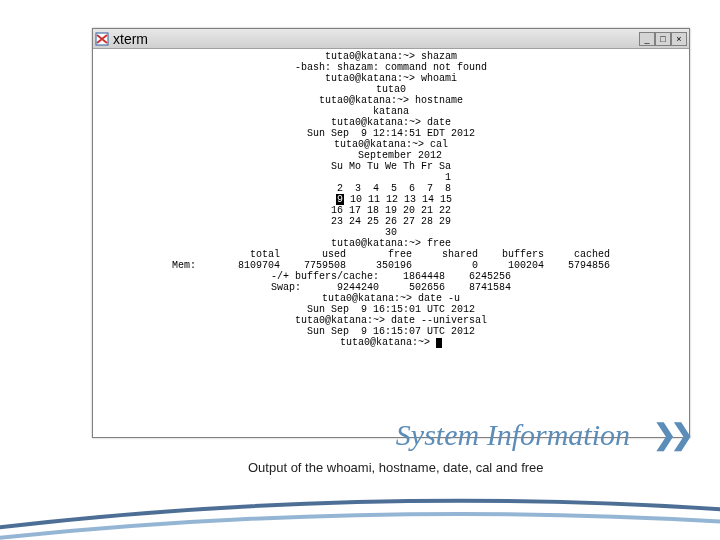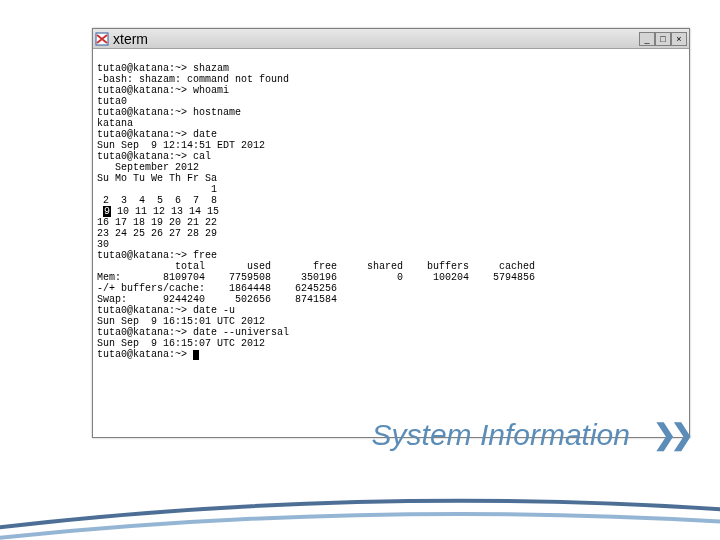--- a/index.html
+++ b/index.html
@@ -61,42 +61,43 @@
     text-align: center;
     font-family: Arial;
     cursor: pointer;
   }
   .terminal-body {
     background: #fff;
     color: #000;
     font-family: "Courier New", monospace;
     font-size: 10px;
     line-height: 11px;
-    padding: 14px 4px;
+    padding: 2px 4px;
     white-space: pre;
     height: calc(100% - 20px);
     overflow: hidden;
+    text-align: center;
   }
   .inv {
     background: #000;
     color: #fff;
     padding: 0 1px;
   }
   .cursor {
     background: #000;
     display: inline-block;
     width: 6px;
     height: 10px;
     vertical-align: text-bottom;
   }
   .slide-title {
     position: absolute;
     right: 90px;
     top: 418px;
-    font-family: Liberation Sans, sans-serif;
+    font-family: Liberation Serif, serif;
     font-size: 30px;
     font-style: italic;
     color: #5b8db8;
     font-weight: 400;
   }
   .slide-chevrons {
     position: absolute;
     right: 32px;
     top: 418px;
     color: #5b8db8;
@@ -164,19 +165,20 @@
 Swap:      9244240     502656    8741584
 tuta0@katana:~&gt; date -u
 Sun Sep  9 16:15:01 UTC 2012
 tuta0@katana:~&gt; date --universal
 Sun Sep  9 16:15:07 UTC 2012
 tuta0@katana:~&gt; <span class="cursor"></span></div>
   </div>
 
   <div class="slide-title">System Information</div>
   <div class="slide-chevrons">❯❯</div>
+  <div class="slide-caption">Output of the whoami, hostname, date,  cal and free</div>
 
   <svg class="swoosh" viewBox="0 0 800 80" preserveAspectRatio="none">
     <path d="M0 60 Q 400 10 800 40 L 800 44 Q 400 14 0 64 Z" fill="#3a5f8a" opacity="0.9"></path>
     <path d="M0 70 Q 400 25 800 52 L 800 56 Q 400 29 0 74 Z" fill="#7aa3c9" opacity="0.8"></path>
   </svg>
 
 </div>
 
 </body></html>

